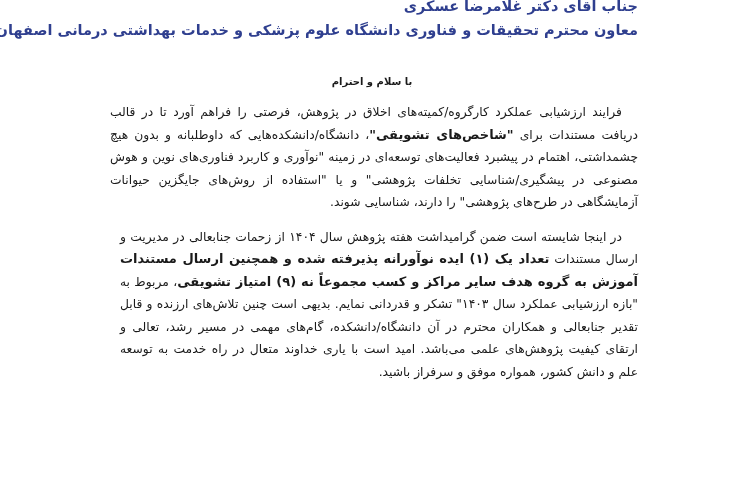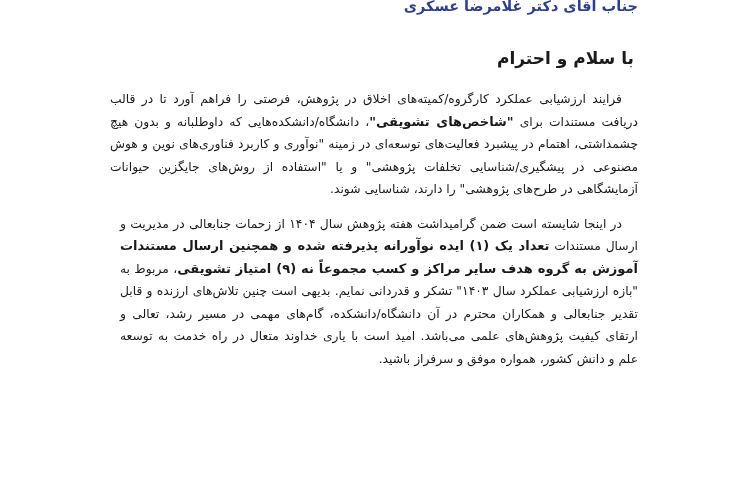--- a/index.html
+++ b/index.html
@@ -26,42 +26,44 @@
     .heading-line {
       color: #2f3f8f;
       font-weight: bold;
       font-size: 14.5px;
       line-height: 24px;
       white-space: nowrap;
     }
     .salutation {
       margin-top: 30px;
       font-weight: bold;
-      font-size: 17px;
+      font-size: 10px;
       line-height: 20px;
       padding-right: 4px;
+      text-align: center;
     }
     p.body {
       margin: 0;
       font-size: 12.3px;
       line-height: 22.5px;
       text-align: justify;
       text-align-last: right;
       text-indent: 16px;
     }
     p.p1 { margin-top: 10px; }
-    p.p2 { margin-top: 20px; }
+    p.p2 { margin-top: 9px; }
     p.p3 { margin-top: 12px; margin-left: 10px; }
     .b { font-weight: bold; font-size: 13px; }
   </style>
 </head>
 <body>
 
 <div class="page">
   <div class="heading-line">جناب آقای دکتر غلامرضا عسکری</div>
+  <div class="heading-line">معاون محترم تحقیقات و فناوری دانشگاه علوم پزشکی و خدمات بهداشتی درمانی اصفهان</div>
 
   <div class="salutation">با سلام و احترام</div>
 
 
   <p class="body p2"><span>فرایند ارزشیابی عملکرد کارگروه/کمیته‌های اخلاق در پژوهش، فرصتی را فراهم آورد تا در قالب دریافت مستندات برای </span><span class="b">"شاخص‌های تشویقی"</span><span>، دانشگاه/دانشکده‌هایی که داوطلبانه و بدون هیچ چشمداشتی، اهتمام در پیشبرد فعالیت‌های توسعه‌ای در زمینه "نوآوری و کاربرد فناوری‌های نوین و هوش مصنوعی در پیشگیری/شناسایی تخلفات پژوهشی" و یا "استفاده از روش‌های جایگزین حیوانات آزمایشگاهی در طرح‌های پژوهشی" را دارند، شناسایی شوند.</span></p>
 
   <p class="body p3"><span>در اینجا شایسته است ضمن گرامیداشت هفته پژوهش سال ۱۴۰۴ از زحمات جنابعالی در مدیریت و ارسال مستندات </span><span class="b">تعداد یک (۱) ایده نوآورانه پذیرفته شده و همچنین ارسال مستندات آموزش به گروه هدف سایر مراکز و کسب مجموعاً نه (۹) امتیاز تشویقی</span><span>، مربوط به "بازه ارزشیابی عملکرد سال ۱۴۰۳" تشکر و قدردانی نمایم. بدیهی است چنین تلاش‌های ارزنده و قابل تقدیر جنابعالی و همکاران محترم در آن دانشگاه/دانشکده، گام‌های مهمی در مسیر رشد، تعالی و ارتقای کیفیت پژوهش‌های علمی می‌باشد. امید است با یاری خداوند متعال در راه خدمت به توسعه علم و دانش کشور، همواره موفق و سرفراز باشید.</span></p>
 </div>
 
 </body></html>

